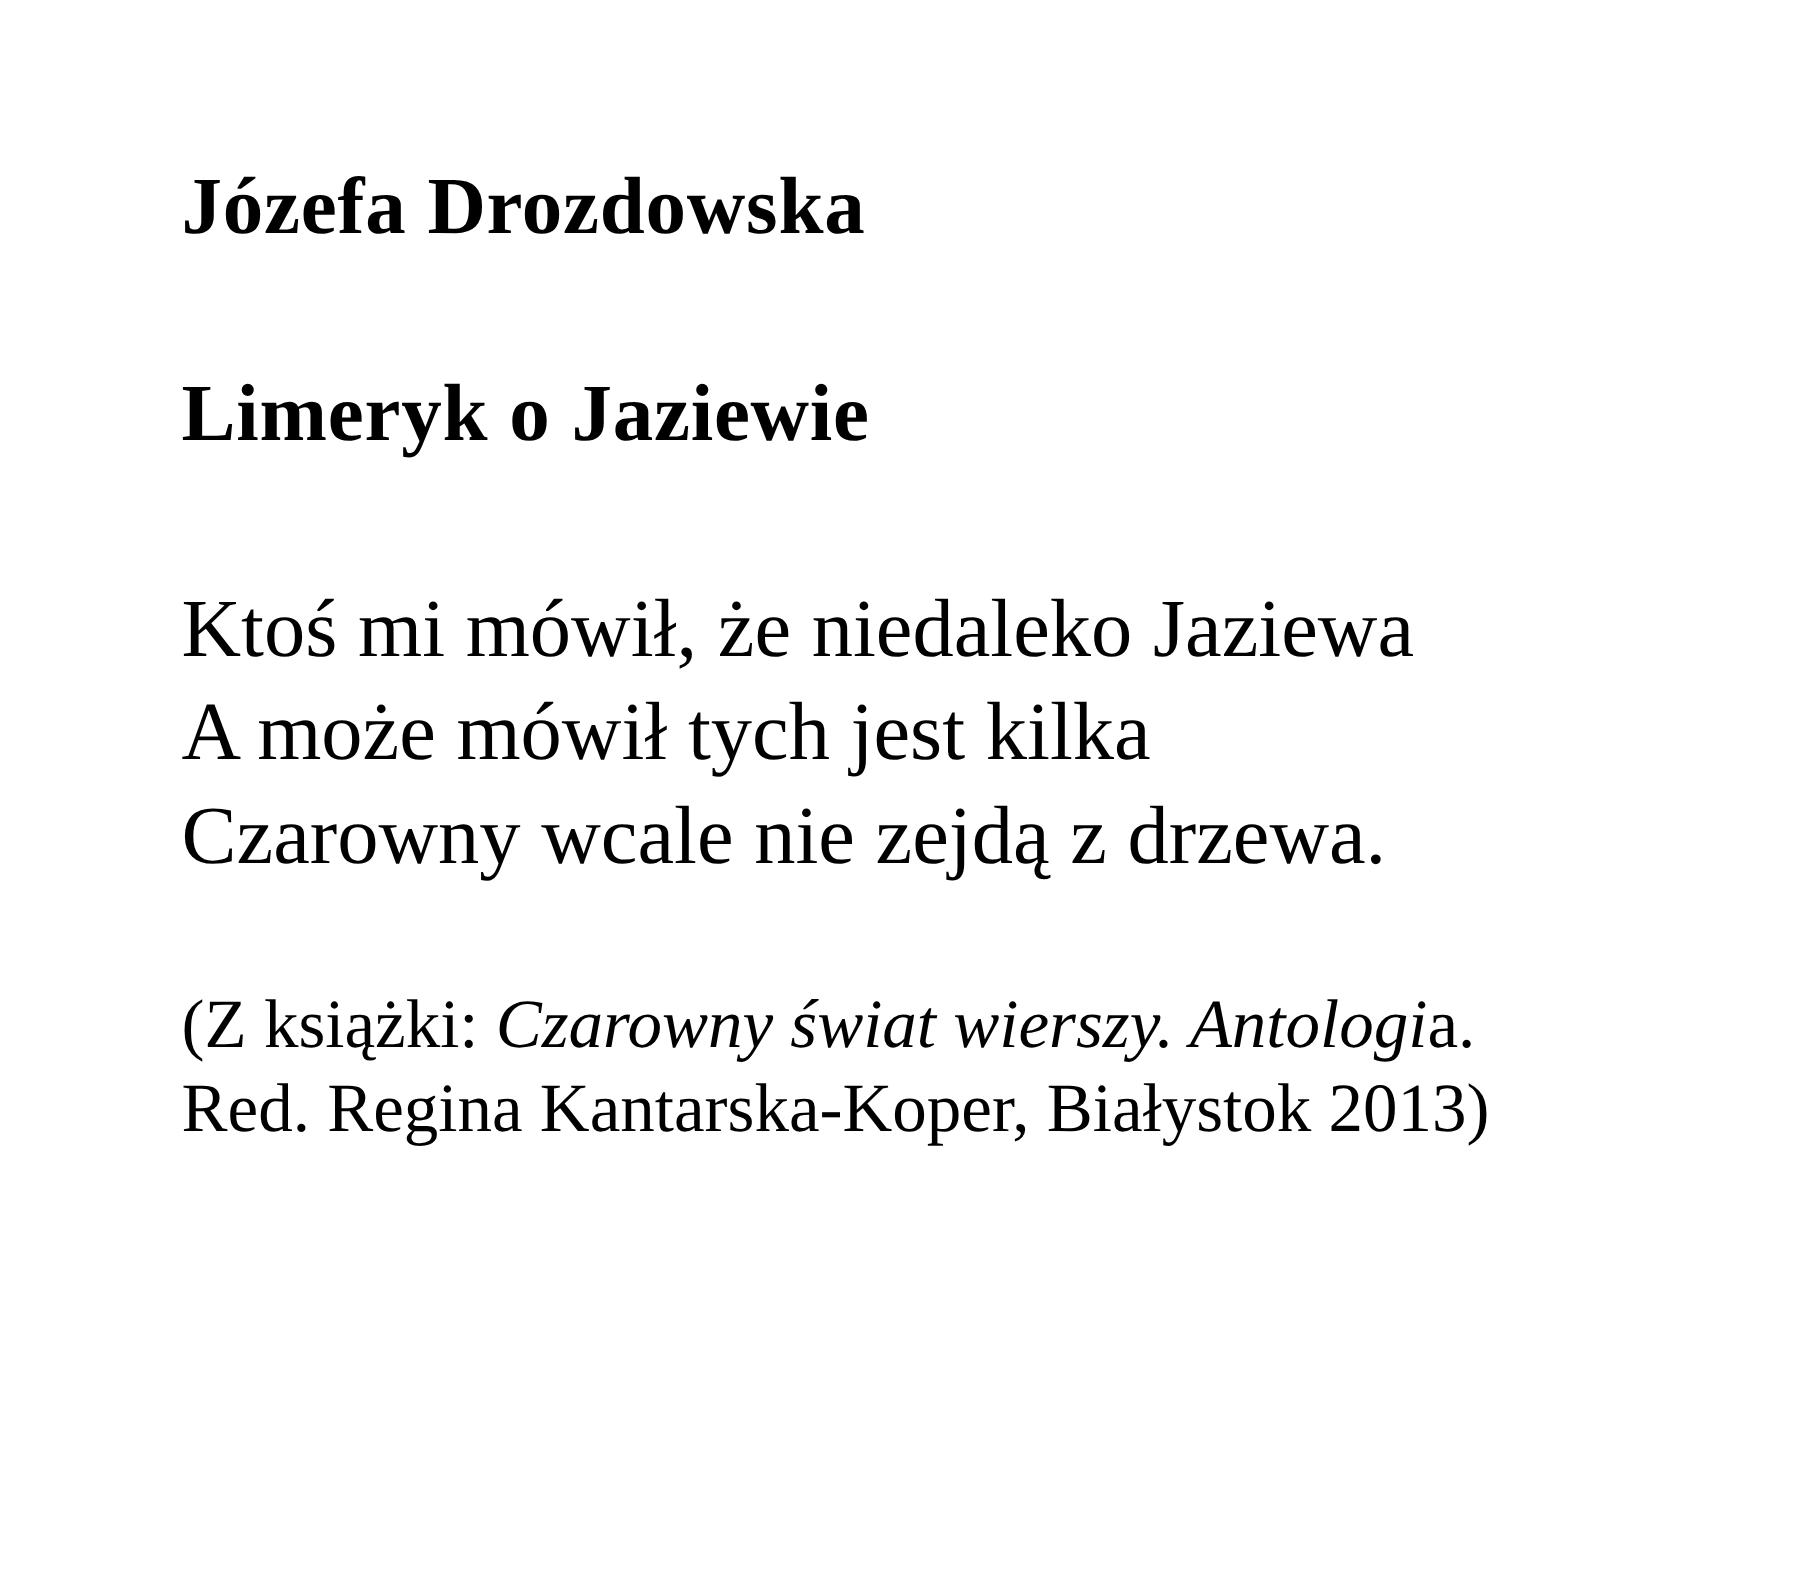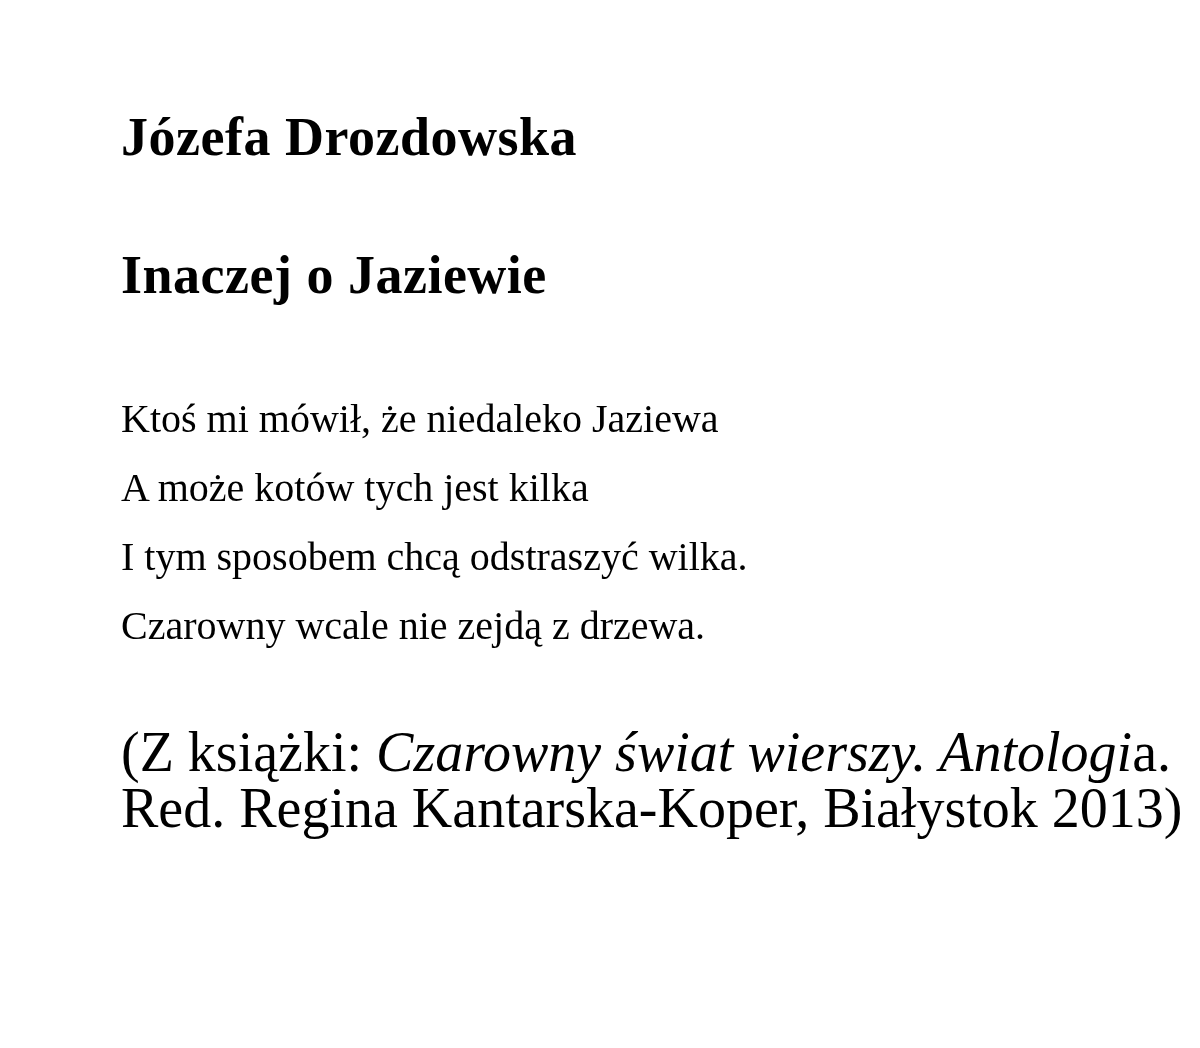--- a/index.html
+++ b/index.html
@@ -29,52 +29,51 @@
     letter-spacing: 0.5px;
   }
   .title {
     font-size: 54px;
     font-weight: bold;
     line-height: 62px;
     margin: 0 0 78px 0;
     letter-spacing: 0.5px;
   }
   .poem {
-    font-size: 40px;
+    font-size: 55px;
     line-height: 69px;
     margin: 0 0 64px 0;
   }
   .poem-line {
     white-space: nowrap;
   }
   .citation {
-    font-size: 56px;
+    font-size: 46px;
     line-height: 56px;
   }
   .citation p {
     margin: 0;
     white-space: nowrap;
   }
   .italic {
     font-style: italic;
   }
 </style>
 </head>
 <body>
 
 <div class="page">
 
   <p class="author">Józefa Drozdowska</p>
 
-  <p class="title">Inaczej o Jaziewie</p>
+  <p class="title">Limeryk o Jaziewie</p>
 
   <div class="poem">
     <div class="poem-line">Ktoś mi mówił, że niedaleko Jaziewa</div>
-    <div class="poem-line">A może kotów tych jest kilka</div>
-    <div class="poem-line">I tym sposobem chcą odstraszyć wilka.</div>
+    <div class="poem-line">A może mówił tych jest kilka</div>
     <div class="poem-line">Czarowny wcale nie zejdą z drzewa.</div>
   </div>
 
   <div class="citation">
     <p><span>(Z książki: </span><span class="italic">Czarowny świat wierszy. Antologi</span><span>a.</span></p>
     <p>Red. Regina Kantarska-Koper, Białystok 2013)</p>
   </div>
 
 </div>
 

